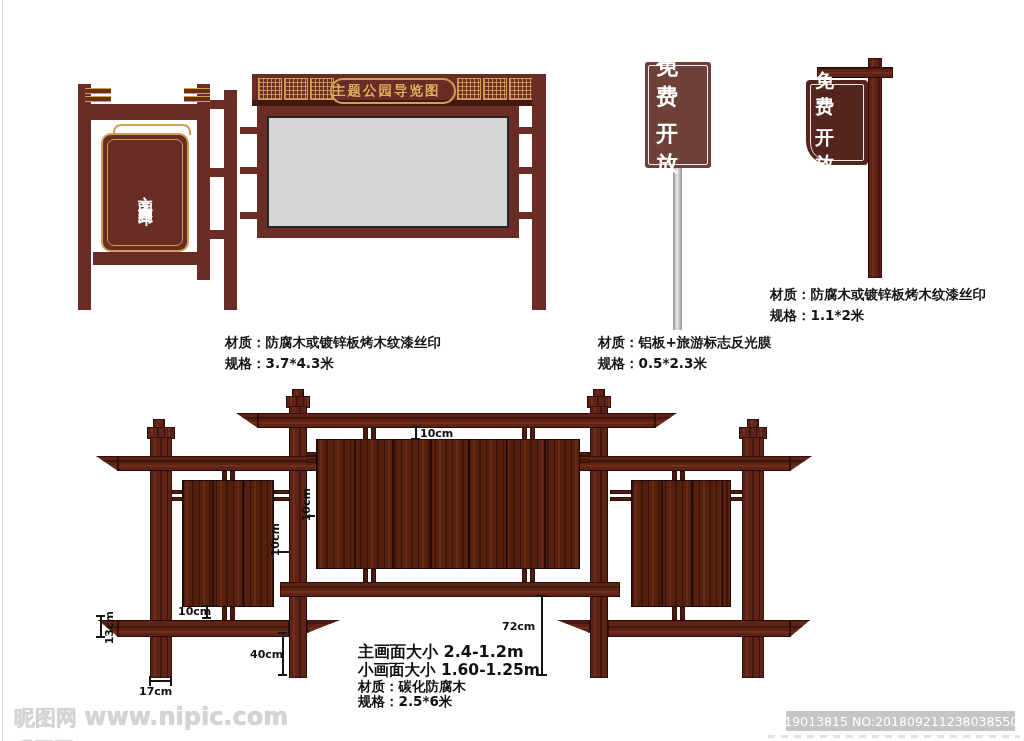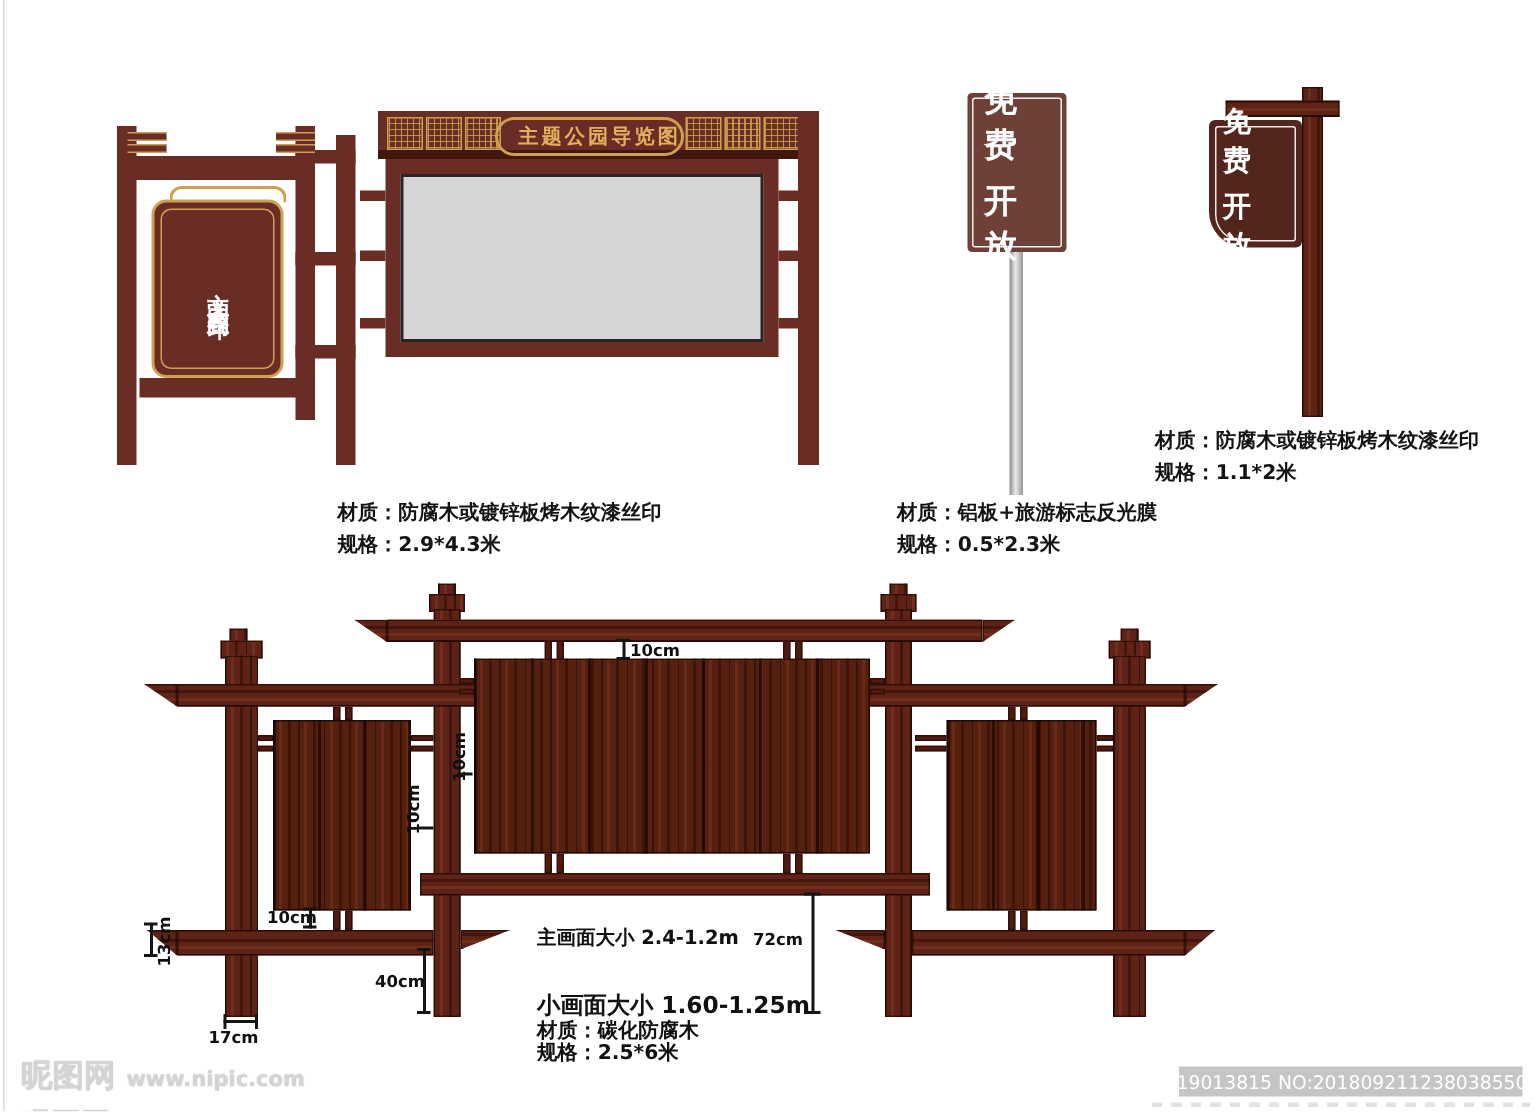--- a/index.html
+++ b/index.html
@@ -32,21 +32,21 @@
   .dimv{writing-mode:vertical-rl;transform:rotate(180deg)}
   .ln{position:absolute;background:#151515}
   
   .cap{position:absolute;font-weight:bold;font-size:13.5px;color:#141414;line-height:21px;white-space:nowrap}
   .note{position:absolute;font-weight:bold;color:#111;white-space:nowrap}
   
   .lat{position:absolute;width:24px;height:22px;border:1px solid #cfa050;box-sizing:border-box;
     background-image:repeating-linear-gradient(0deg,rgba(207,160,80,.85) 0 1px,transparent 1px 4px),
       repeating-linear-gradient(90deg,rgba(207,160,80,.85) 0 1px,transparent 1px 4px)}
   .goldline{position:absolute;height:4px;background:#6a2d26;border-top:1px solid #cfa050;border-bottom:1px solid #cfa050}
-  .plaque{position:absolute;border:2px solid #cfa050;border-radius:13px;display:flex;align-items:center;justify-content:flex-end;
+  .plaque{position:absolute;border:2px solid #cfa050;border-radius:13px;display:flex;align-items:center;justify-content:flex-start;
     color:#e0b05e;font-weight:bold;font-size:13.5px;letter-spacing:2px;white-space:nowrap}
   .inwhite{position:absolute;inset:3px;border:1px solid rgba(255,255,255,.92);border-radius:2px}
   .signtxt{position:absolute;inset:0;display:flex;flex-direction:column;align-items:center;justify-content:center;
     color:#ffffff;font-weight:bold}
   .medal{position:absolute;background:#6a2d26;border-radius:44px 44px 10px 10px/30px 30px 8px 8px;
     display:flex;flex-direction:column;align-items:center;justify-content:center;color:#d9a952;font-weight:bold}
   .wm{position:absolute;color:#d4d4d4;font-weight:bold;text-shadow:0 0 1px #bdbdbd;white-space:nowrap}
 </style>
 </head>
 <body>
@@ -113,21 +113,21 @@
   <div class="abs" style="left:806px;top:80px;width:62px;height:85px;background:#53251c;border-radius:4px 4px 4px 24px">
     <div class="abs" style="inset:4px;border:1px solid rgba(255,255,255,.9);border-radius:2px 2px 2px 18px"></div>
     <div class="signtxt" style="gap:5px">
       <div style="font-size:19px;letter-spacing:9px;padding-left:9px">免费</div>
       <div style="font-size:19px;letter-spacing:9px;padding-left:9px">开放</div>
     </div>
   </div>
 
   <div class="cap" style="left:225px;top:332px">
     <div>材质：防腐木或镀锌板烤木纹漆丝印</div>
-    <div>规格：2.9*4.3米</div>
+    <div>规格：3.7*4.3米</div>
   </div>
   <div class="cap" style="left:598px;top:332px">
     <div>材质：铝板+旅游标志反光膜</div>
     <div>规格：0.5*2.3米</div>
   </div>
   <div class="cap" style="left:770px;top:284px">
     <div>材质：防腐木或镀锌板烤木纹漆丝印</div>
     <div>规格：1.1*2米</div>
   </div>
 
@@ -226,28 +226,28 @@
   <div class="dim" style="left:502px;top:620px">72cm</div>
   <div class="ln" style="left:541px;top:596px;width:2px;height:80px"></div>
   <div class="ln" style="left:536px;top:595px;width:11px;height:2px"></div>
   <div class="ln" style="left:536px;top:674px;width:11px;height:2px"></div>
 
   <div class="dim" style="left:139px;top:685px">17cm</div>
   <div class="ln" style="left:149px;top:680px;width:23px;height:2px"></div>
   <div class="ln" style="left:149px;top:676px;width:2px;height:10px"></div>
   <div class="ln" style="left:170px;top:676px;width:2px;height:10px"></div>
 
-  <div class="note" style="left:358px;top:616px;font-size:13px">主画面大小 2.4-1.2m</div>
+  <div class="note" style="left:358px;top:642px;font-size:16px">主画面大小 2.4-1.2m</div>
   <div class="note" style="left:358px;top:660px;font-size:15.5px">小画面大小 1.60-1.25m</div>
   <div class="note" style="left:358px;top:678px;font-size:13.5px">材质：碳化防腐木</div>
   <div class="note" style="left:358px;top:693px;font-size:13.5px">规格：2.5*6米</div>
 
   <div class="wm" style="left:14px;top:703px;font-size:21px">
     <span>昵图网</span>
-    <span style="font-size:14px">www.nipic.com</span>
+    <span style="font-size:24px">www.nipic.com</span>
   </div>
   <div class="wm" style="left:14px;top:736px;font-size:20px;height:5px;overflow:hidden">
     <span>昵图网</span>
   </div>
 
   <div class="abs" style="left:786px;top:711px;width:229px;height:20px;background:#c5c5c5;display:flex;align-items:center;justify-content:center">
     <span style="color:#ffffff;font-size:12.5px;white-space:nowrap">ID:19013815 NO:20180921123803855038</span>
   </div>
   <div class="abs" style="left:768px;top:735px;width:252px;height:3px;background:repeating-linear-gradient(90deg,#e2e2e2 0 7px,transparent 7px 13px)"></div>
 

